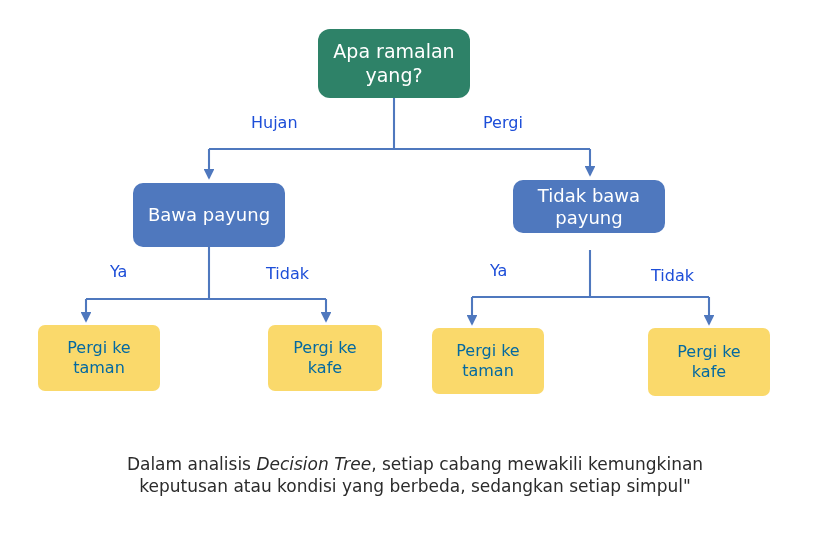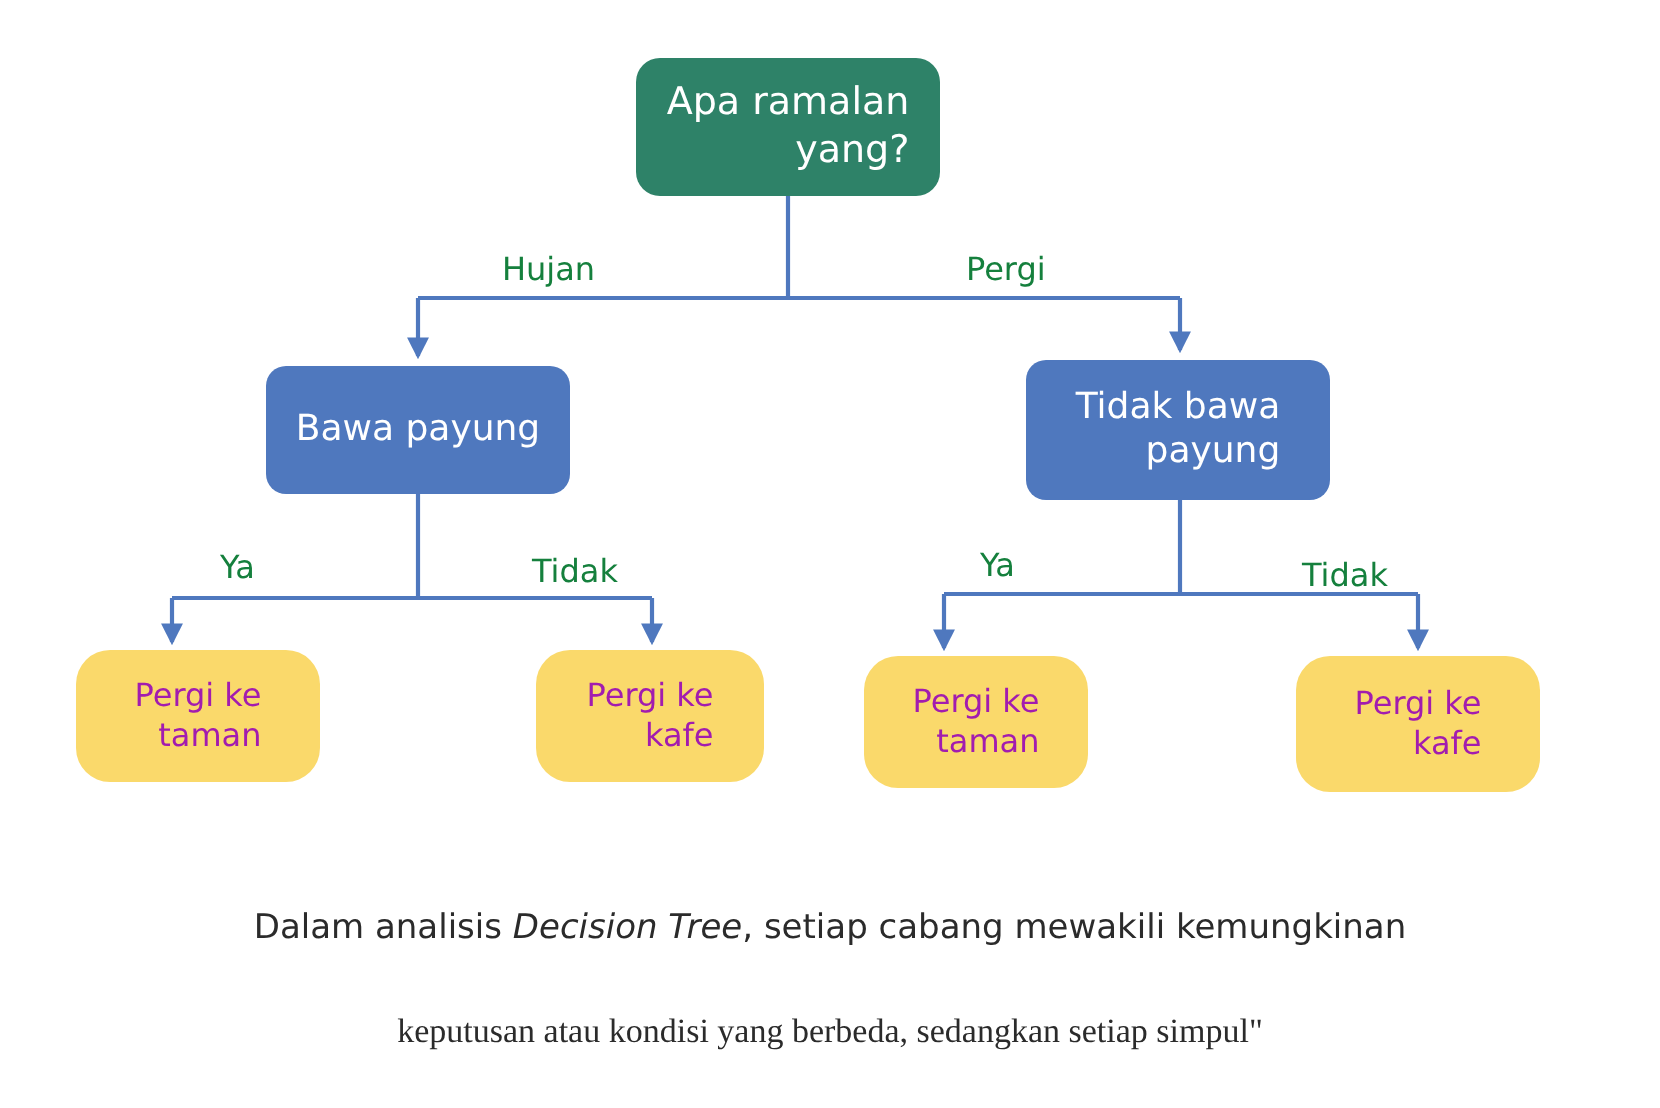--- a/index.html
+++ b/index.html
@@ -28,51 +28,50 @@
     width: 830px;
     height: 554px;
     pointer-events: none;
   }
   .node {
     position: absolute;
     box-sizing: border-box;
     display: flex;
     align-items: center;
     justify-content: center;
-    text-align: right;
+    text-align: center;
     border-radius: 10px;
     line-height: 1.22;
     padding: 4px 8px;
     z-index: 2;
   }
   .node-root {
     background: #2E8268;
     color: #ffffff;
     font-size: 19px;
     border-radius: 12px;
   }
   .node-branch {
     background: #4F78BE;
     color: #ffffff;
     font-size: 18px;
     border-radius: 10px;
   }
   .node-leaf {
     background: #FAD96B;
-    color: #a21caf;
+    color: #0369a1;
     font-size: 16px;
-    border-radius: 17px;
+    border-radius: 7px;
   }
   .edge-label {
     position: absolute;
-    color: #15803d;
+    color: #1d4ed8;
     font-size: 16px;
     white-space: nowrap;
     z-index: 3;
-    margin-top: 12px;
   }
   .caption {
     position: absolute;
     left: 0;
     width: 830px;
     text-align: center;
     color: #2b2b2b;
     font-size: 17px;
     line-height: 1.0;
     white-space: nowrap;
@@ -122,21 +121,21 @@
     </span>
   </div>
 
   <div class="edge-label" style="left:251px; top:113px;">Hujan</div>
   <div class="edge-label" style="left:483px; top:113px;">Pergi</div>
 
   <div class="node node-branch" style="left:133px; top:183px; width:152px; height:64px;">
     <span>Bawa payung</span>
   </div>
 
-  <div class="node node-branch" style="left:513px; top:180px; width:152px; height:70px;">
+  <div class="node node-branch" style="left:513px; top:180px; width:152px; height:53px;">
     <span>
       <span>Tidak bawa</span><br>
       <span>payung</span>
     </span>
   </div>
 
   <div class="edge-label" style="left:110px; top:262px;">Ya</div>
   <div class="edge-label" style="left:266px; top:264px;">Tidak</div>
   <div class="edge-label" style="left:490px; top:261px;">Ya</div>
   <div class="edge-label" style="left:651px; top:266px;">Tidak</div>
@@ -165,15 +164,15 @@
   <div class="node node-leaf" style="left:648px; top:328px; width:122px; height:68px;">
     <span>
       <span>Pergi ke</span><br>
       <span>kafe</span>
     </span>
   </div>
 
   <div class="caption" style="top:456px;">
     <span>Dalam analisis </span><em>Decision Tree</em><span>, setiap cabang mewakili kemungkinan</span>
   </div>
-  <div class="caption" style="top:507px;font-family:Liberation Serif, serif;">keputusan atau kondisi yang berbeda, sedangkan setiap simpul"</div>
+  <div class="caption" style="top:478px;">keputusan atau kondisi yang berbeda, sedangkan setiap simpul"</div>
 
 </div>
 
 </body></html>

